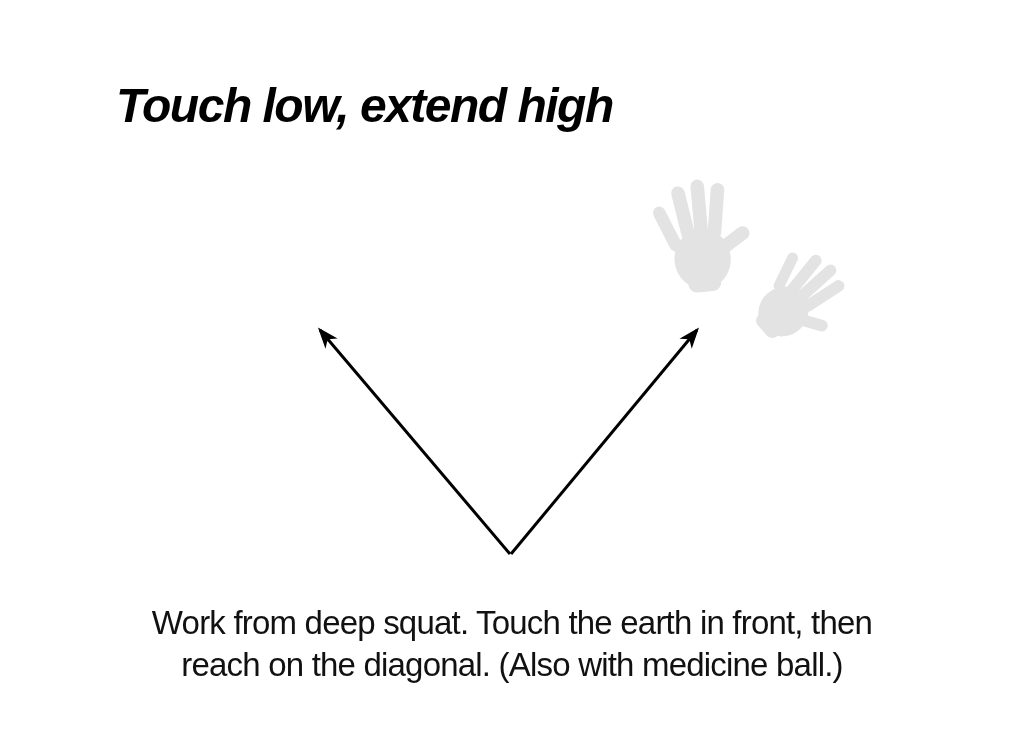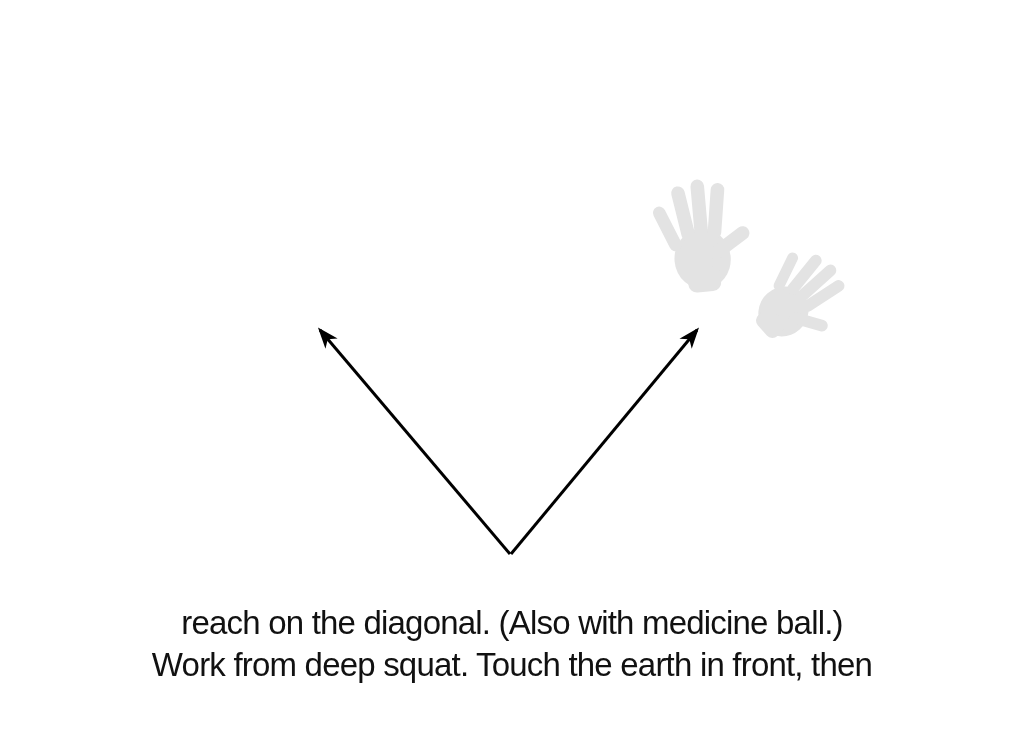--- a/index.html
+++ b/index.html
@@ -63,20 +63,21 @@
     line-height: 42px;
     letter-spacing: -0.8px;
     color: #111111;
   }
 </style>
 </head>
 <body>
 
 <div class="slide">
 
+  <h1 class="title">Touch low, extend high</h1>
 
   <svg class="arrows" viewBox="0 0 1024 748" xmlns="http://www.w3.org/2000/svg">
     <defs>
       <marker id="ah" viewBox="0 0 10 10" refX="8.5" refY="5" markerWidth="7" markerHeight="7" orient="auto">
         <path d="M 0 1.2 L 10 5 L 0 8.8 L 2.8 5 Z" fill="#000000"></path>
       </marker>
     </defs>
     <line x1="510" y1="554" x2="320" y2="330" stroke="#000000" stroke-width="3" marker-end="url(#ah)"></line>
     <line x1="511" y1="554" x2="697" y2="330" stroke="#000000" stroke-width="3" marker-end="url(#ah)"></line>
   </svg>
@@ -99,17 +100,17 @@
       <rect x="30" y="92" width="34" height="26" rx="9"></rect>
       <rect x="41" y="2" width="14" height="62" rx="7"></rect>
       <rect x="58" y="7" width="14" height="58" rx="7" transform="rotate(9 65 36)"></rect>
       <rect x="24" y="7" width="14" height="58" rx="7" transform="rotate(-9 31 36)"></rect>
       <rect x="7" y="25" width="13" height="50" rx="6.5" transform="rotate(-22 13.5 50)"></rect>
       <rect x="69" y="46" width="14" height="48" rx="7" transform="rotate(58 76 70)"></rect>
     </g>
   </svg>
 
   <div class="caption">
+    <div>Work from deep squat. Touch the earth in front, then</div>
     <div>reach on the diagonal. (Also with medicine ball.)</div>
-    <div>Work from deep squat. Touch the earth in front, then</div>
   </div>
 
 </div>
 
 </body></html>

